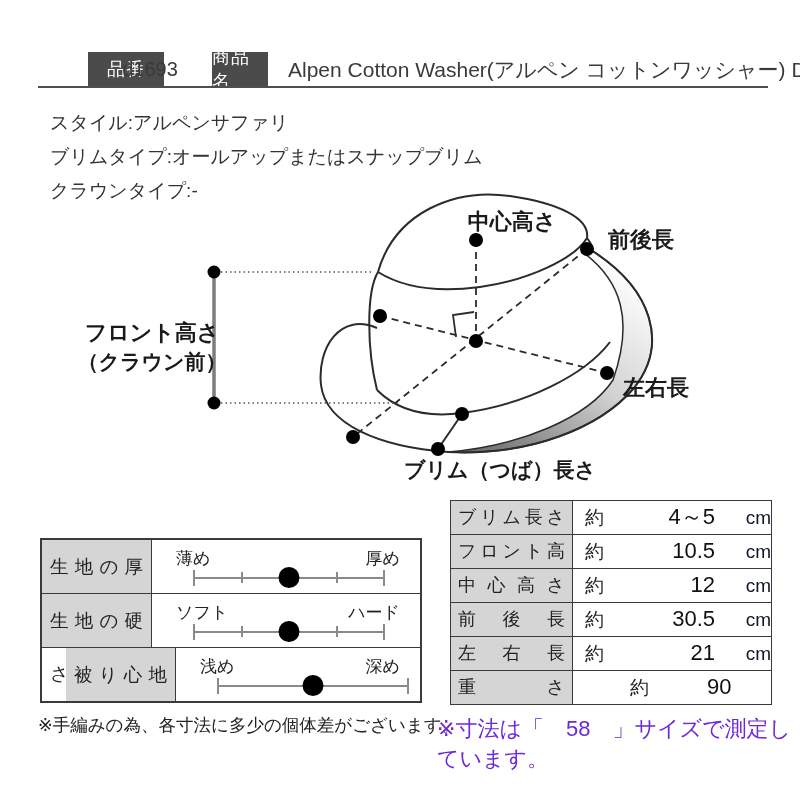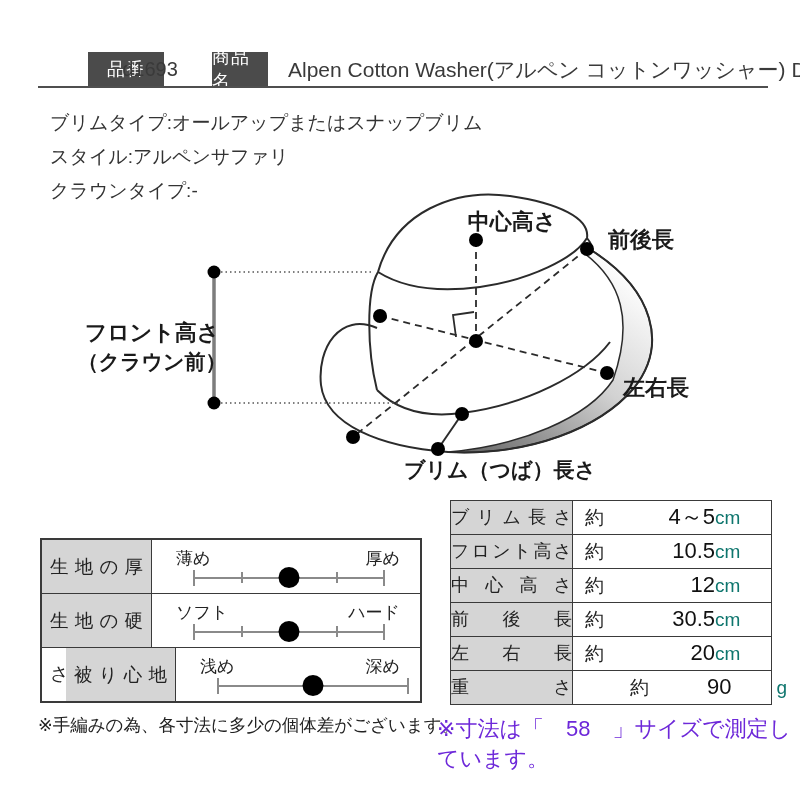--- a/index.html
+++ b/index.html
@@ -38,41 +38,41 @@
   .tick{position:absolute;width:2px;background:#8a8a8a;transform:translateX(-50%);}
   .tick.end{height:16px;top:-7px;}
   .tick.mid{height:11px;top:-5px;}
   .sdot{position:absolute;left:50%;top:-10px;width:21px;height:21px;border-radius:50%;
     background:#000;transform:translateX(-50%);}
   
   .size-table{position:absolute;left:450px;top:500px;width:320px;border:1.5px solid #3a3a3a;}
   .size-row{display:flex;height:33px;border-bottom:1px solid #3a3a3a;}
   .size-row:last-child{border-bottom:none;gap:45px;}
   .size-label{width:122px;flex:none;border-right:1px solid #3a3a3a;background:#d5d5d5;
-    font-size:18px;color:#222;line-height:33px;padding:0 0;
+    font-size:18px;color:#222;line-height:33px;padding:0 7px;
     text-align:justify;text-align-last:justify;box-sizing:border-box;}
   .size-prefix{width:44px;flex:none;padding-left:12px;font-size:19px;line-height:33px;color:#222;box-sizing:border-box;}
   .size-value{flex:1;text-align:right;font-size:22px;line-height:32px;color:#111;}
-  .size-unit{width:56px;flex:none;font-size:19px;line-height:33px;color:#0f766e;}
+  .size-unit{width:56px;flex:none;font-size:19px;line-height:33px;color:#0f172a;text-align:right;}
   
   .notes-left{position:absolute;left:38px;top:712px;font-size:17.5px;color:#222;line-height:26px;}
   .notes-right{position:absolute;left:437px;top:714px;font-size:22px;color:#6d28d9;}
 </style>
 </head>
 <body>
 
 <div class="hdr-box b1">品番</div>
 <div class="hdr-val1">d1693</div>
 <div class="hdr-box b2">商品名</div>
 <div class="hdr-val2">Alpen Cotton Washer(アルペン コットンワッシャー) D1693</div>
 <div class="hdr-underline"></div>
 
 <div class="specs">
+  <div>スタイル:アルペンサファリ</div>
   <div>ブリムタイプ:オールアップまたはスナップブリム</div>
-  <div>スタイル:アルペンサファリ</div>
   <div>クラウンタイプ:-</div>
 </div>
 
 <svg class="diagram" viewBox="0 190 720 310" xmlns="http://www.w3.org/2000/svg">
   <defs>
     <linearGradient id="bandGrad" gradientUnits="userSpaceOnUse" x1="615" y1="262" x2="470" y2="452">
       <stop offset="0" stop-color="#ffffff"></stop>
       <stop offset="0.45" stop-color="#d2d2d2"></stop>
       <stop offset="1" stop-color="#6a6a6a"></stop>
     </linearGradient>
@@ -190,21 +190,21 @@
   </div>
   <div class="size-row">
     <div class="size-label">前後長</div>
     <div class="size-prefix">約</div>
     <div class="size-value">30.5</div>
     <div class="size-unit">cm</div>
   </div>
   <div class="size-row">
     <div class="size-label">左右長</div>
     <div class="size-prefix">約</div>
-    <div class="size-value">20</div>
+    <div class="size-value">21</div>
     <div class="size-unit">cm</div>
   </div>
   <div class="size-row">
     <div class="size-label">重さ</div>
     <div class="size-prefix">約</div>
     <div class="size-value">90</div>
     <div class="size-unit">g</div>
   </div>
 </div>
 

